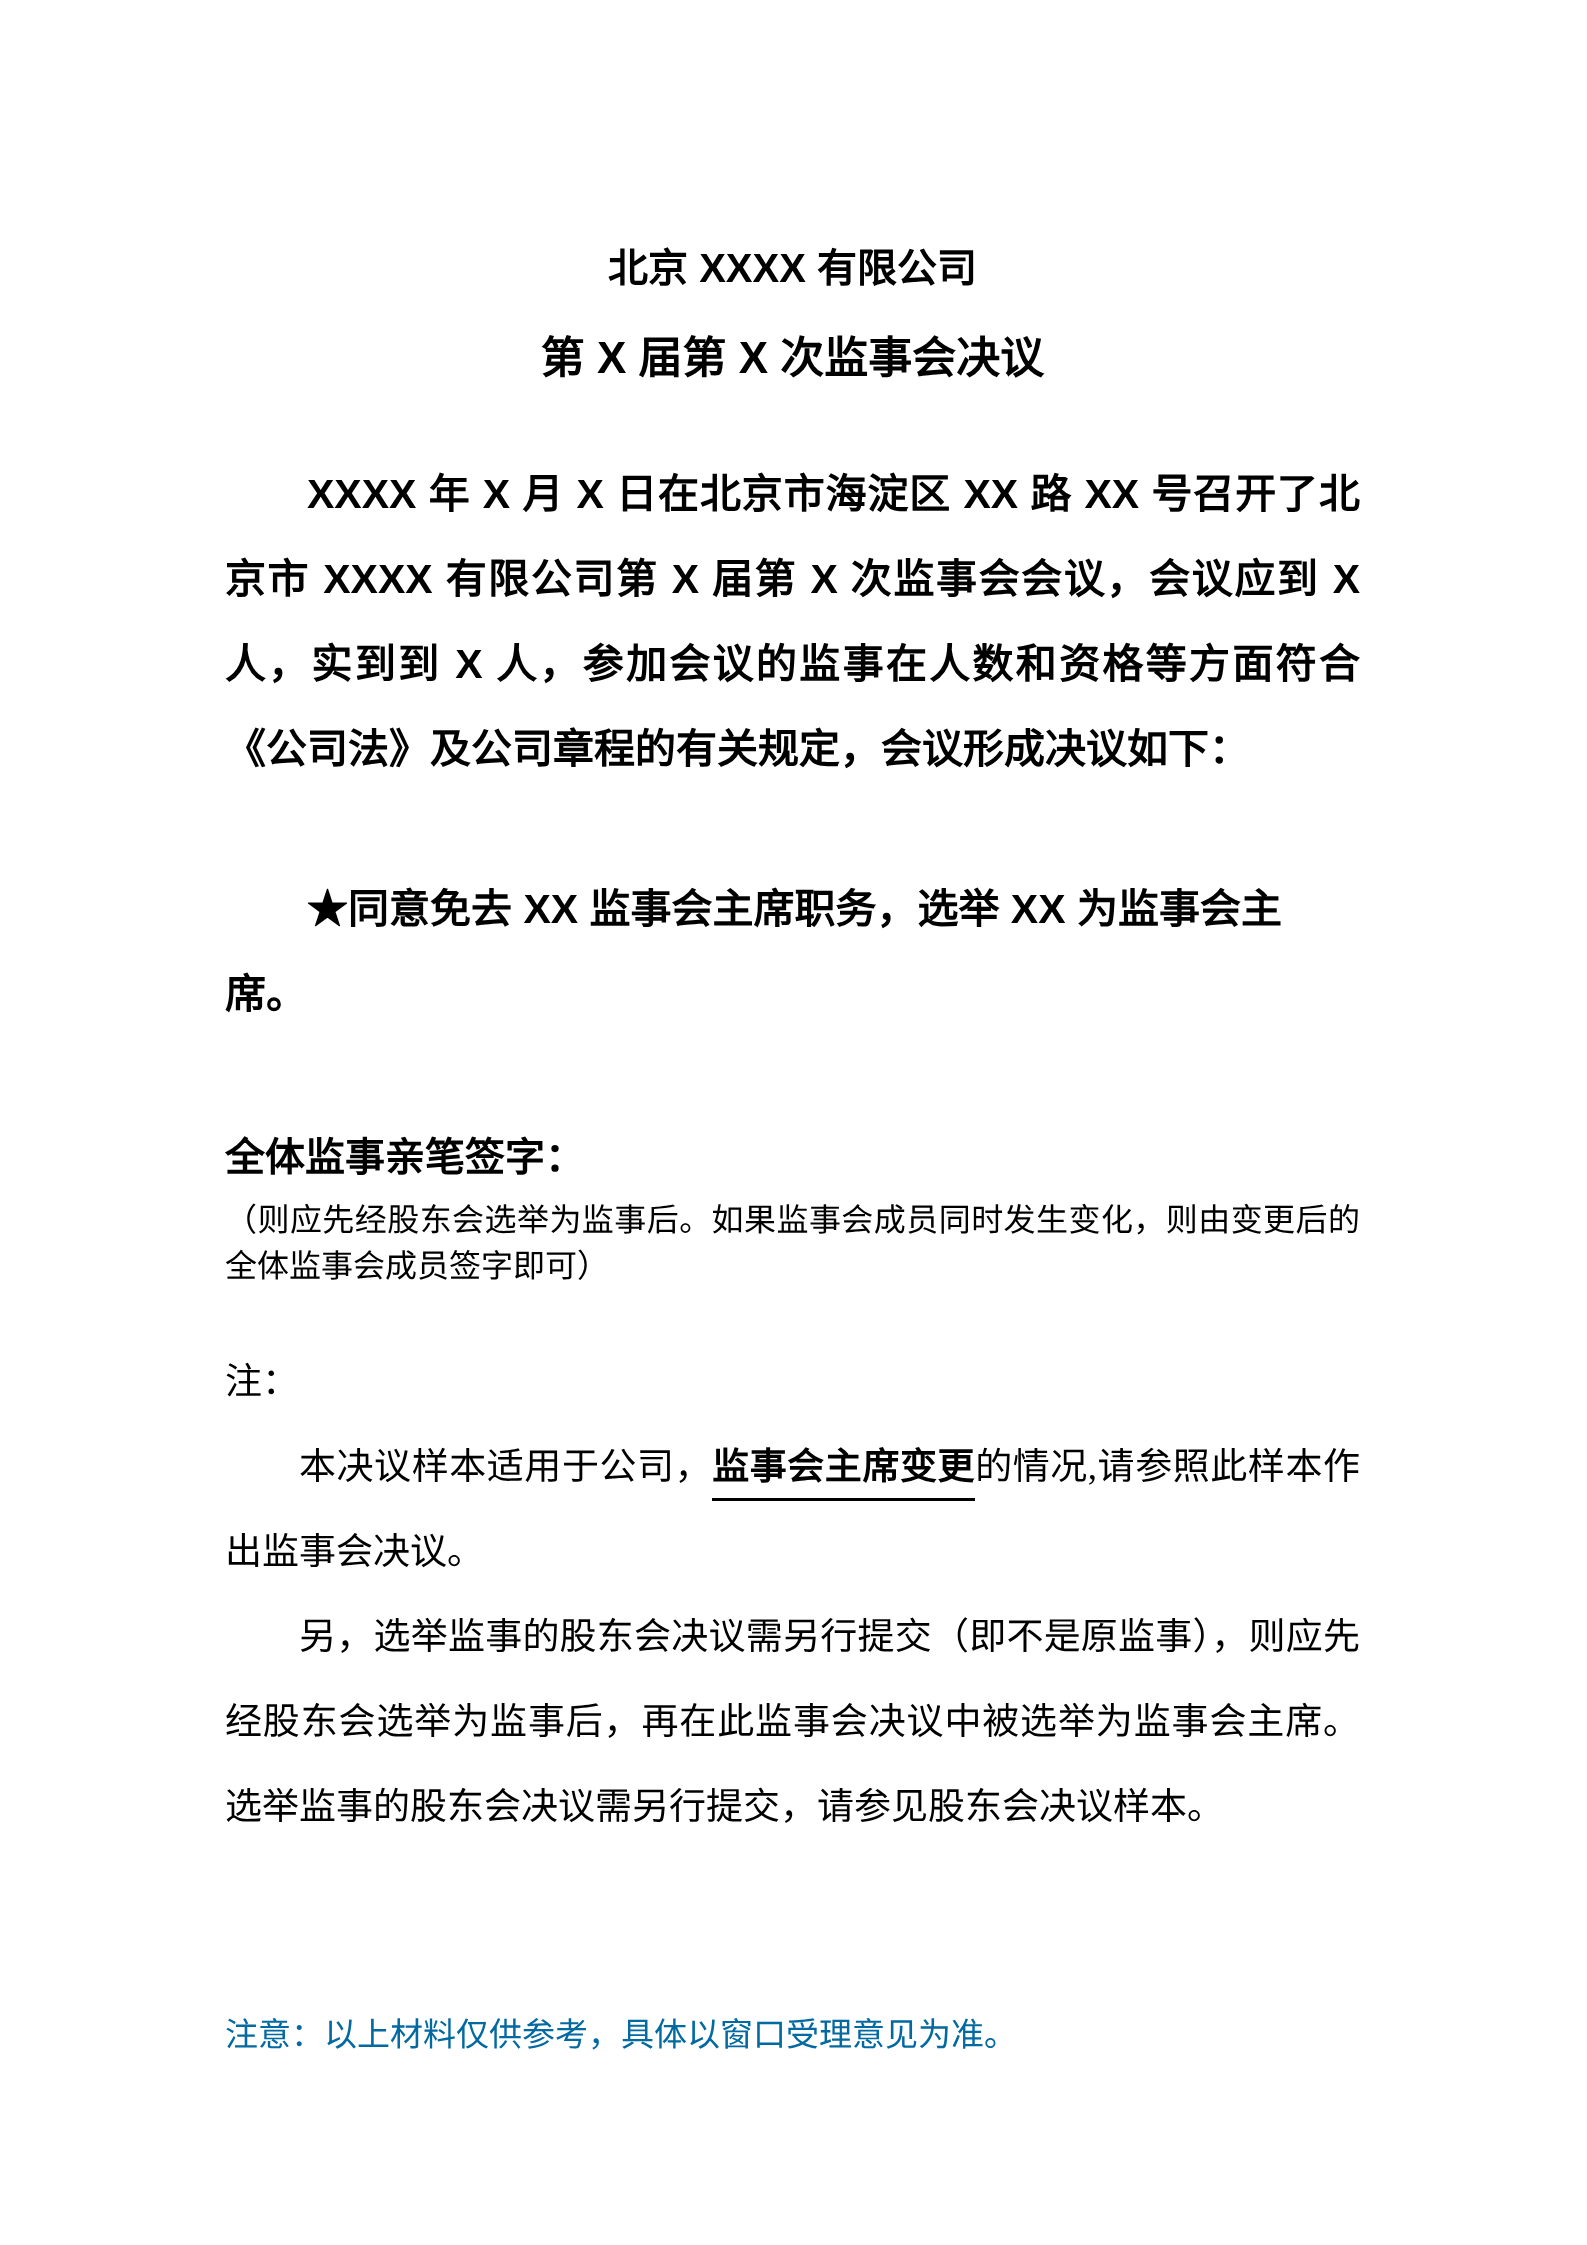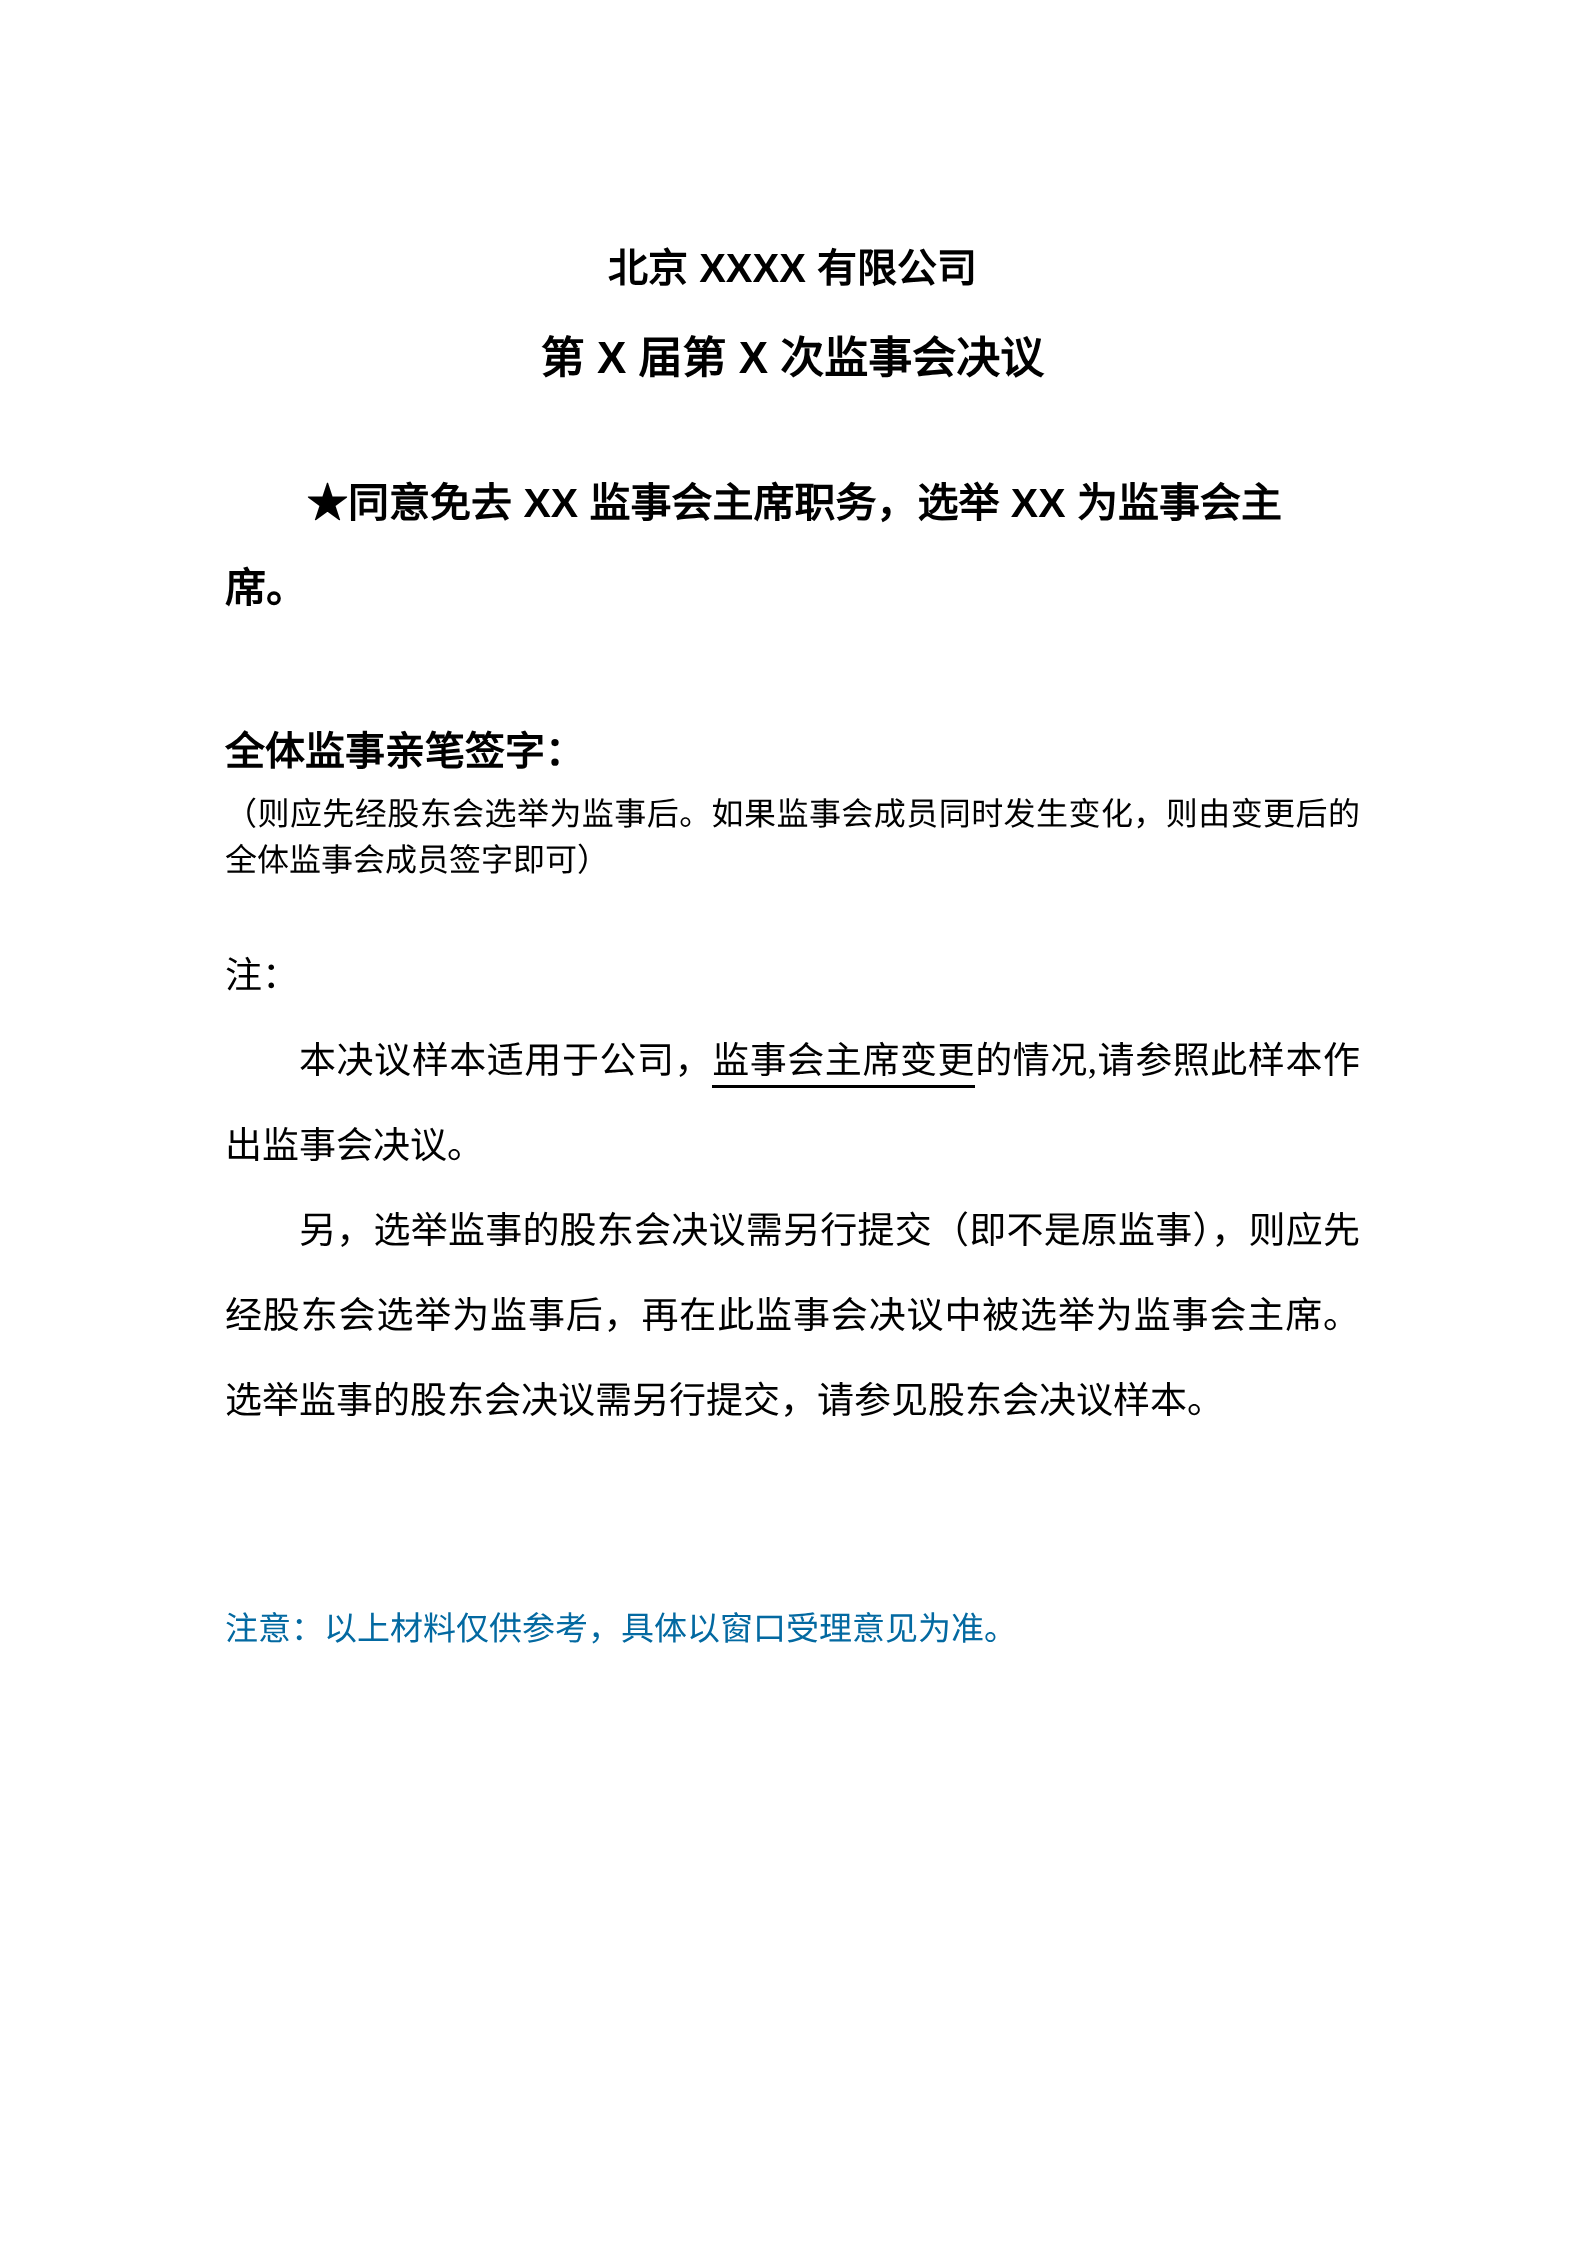--- a/index.html
+++ b/index.html
@@ -81,39 +81,41 @@
   .note-para {
     font-family: "Liberation Serif", serif;
     font-size: 37px;
     line-height: 85px;
     text-align: justify;
     text-indent: 2em;
     margin: 0;
   }
   .underline {
     border-bottom: 3px solid currentColor;
-    padding-bottom: 4px;
+    padding-bottom: 11px;
+    font-weight: bold;
   }
   .warning {
     font-family: "Liberation Serif", serif;
     font-size: 33px;
     line-height: 50px;
     color: #0369a1;
     margin: 161px 0 0 0;
   }
 </style>
 </head>
 <body>
 
 <div class="page">
 
   <h1 class="doc-title">北京 XXXX 有限公司</h1>
 
   <h2 class="doc-subtitle">第 X 届第 X 次监事会决议</h2>
 
+  <p class="body-para">XXXX 年 X 月 X 日在北京市海淀区 XX 路 XX 号召开了北京市 XXXX 有限公司第 X 届第 X 次监事会会议，会议应到 X 人，实到到 X 人，参加会议的监事在人数和资格等方面符合《公司法》及公司章程的有关规定，会议形成决议如下：</p>
 
   <p class="resolution">★同意免去 XX 监事会主席职务，选举 XX 为监事会主席。</p>
 
   <p class="sig-heading">全体监事亲笔签字：</p>
 
   <p class="sig-note">（则应先经股东会选举为监事后。如果监事会成员同时发生变化，则由变更后的全体监事会成员签字即可）</p>
 
 
   <p class="note-label">注：</p>
 

